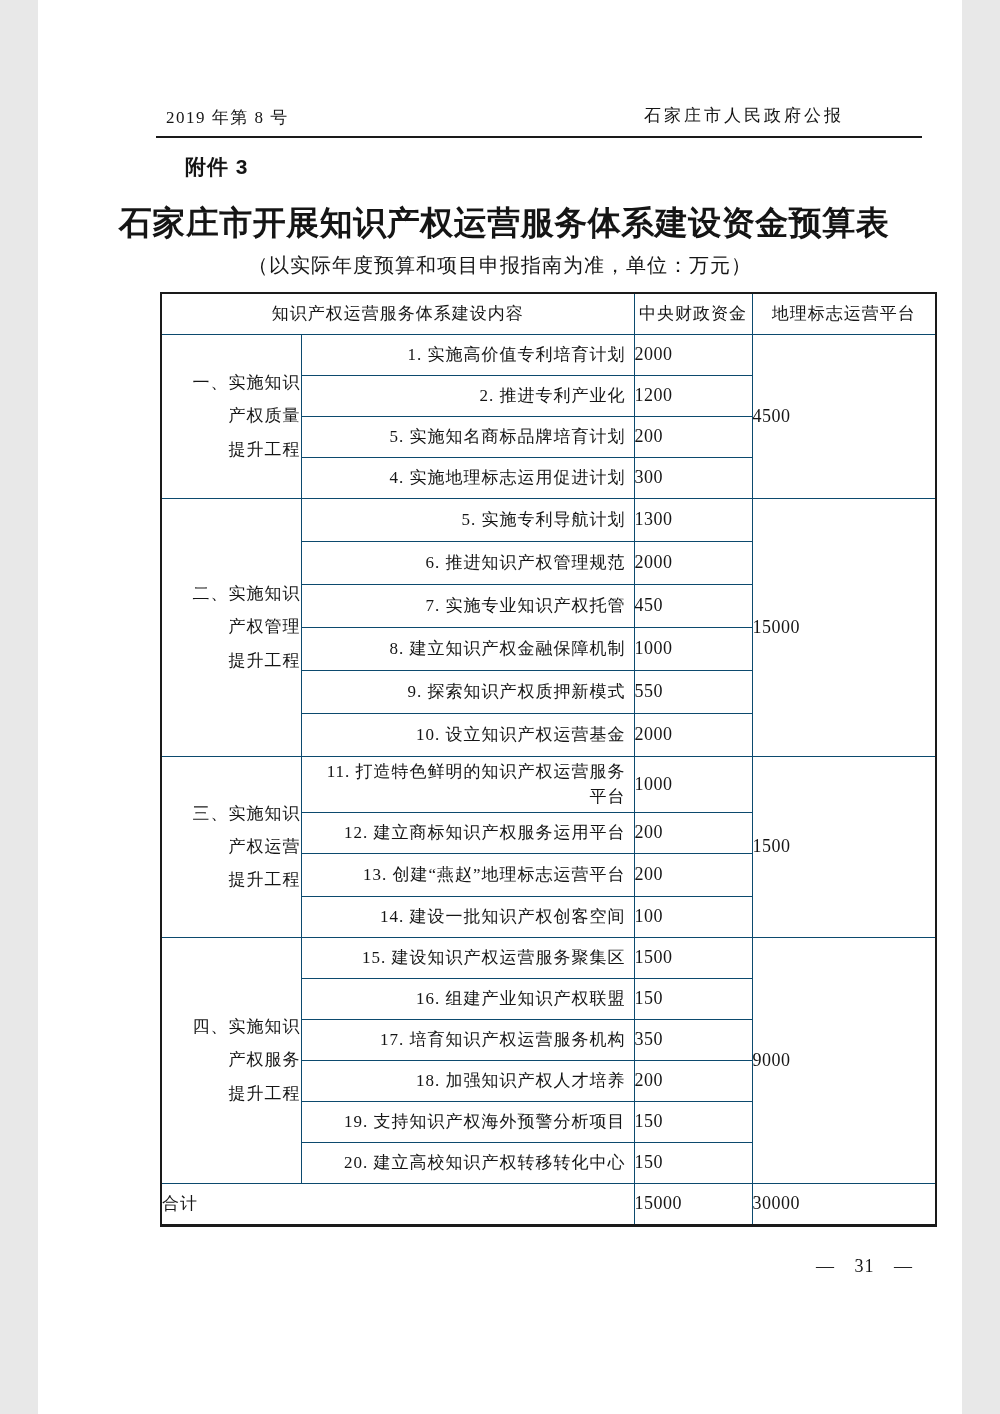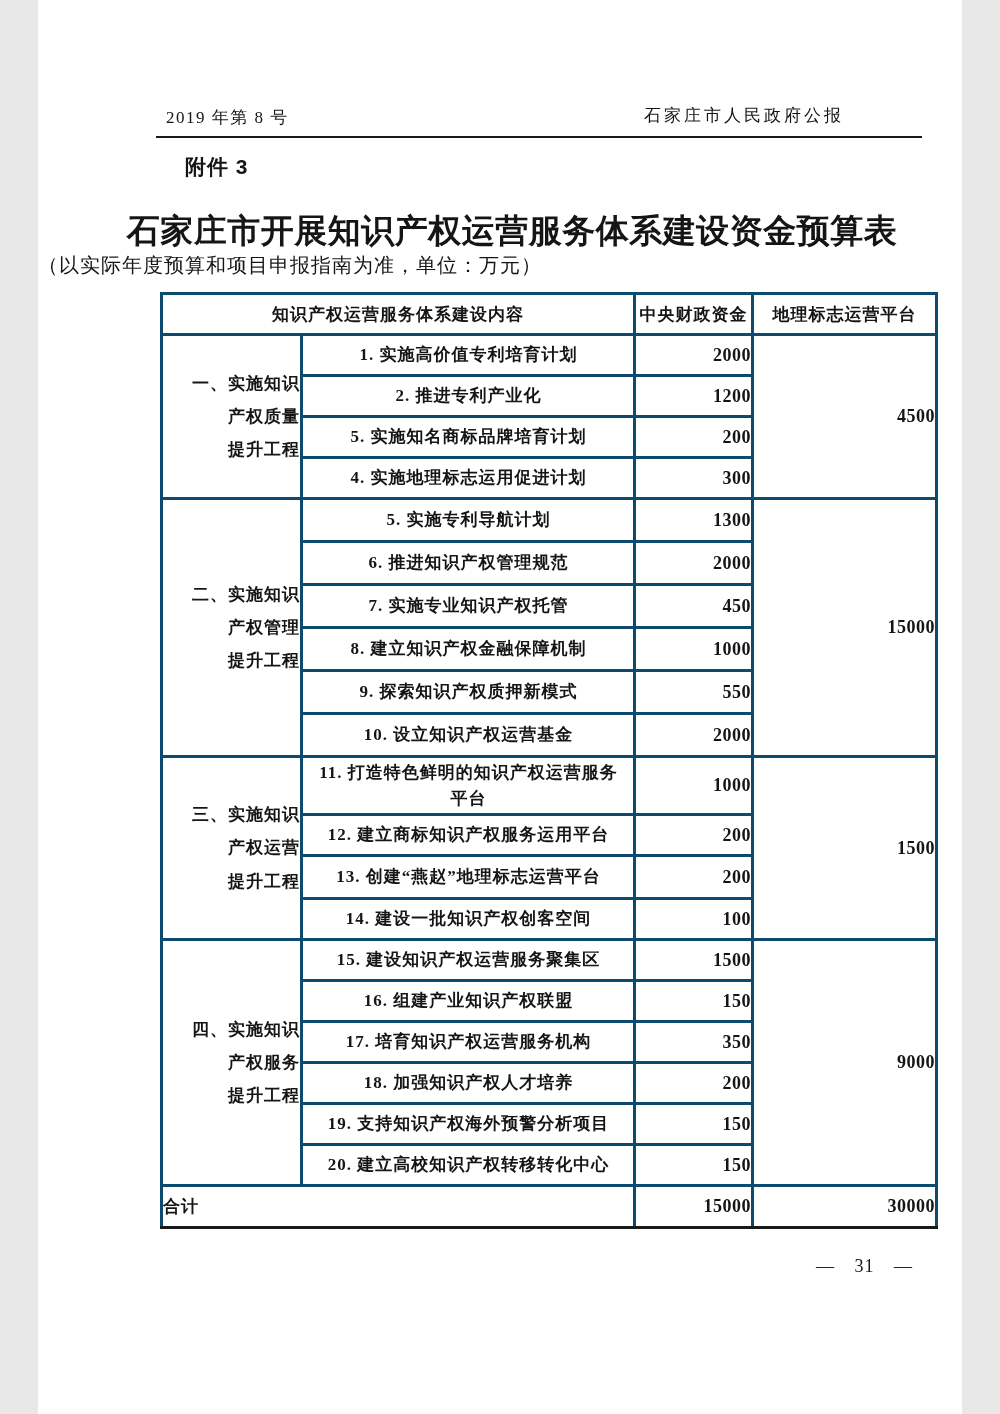--- a/index.html
+++ b/index.html
@@ -38,62 +38,63 @@
     font-family: "Liberation Sans", sans-serif;
     font-weight: bold;
     font-size: 21px;
     letter-spacing: 1px;
     padding-left: 29px;
   }
   .doc-title {
     position: absolute;
     left: 0; top: 197px;
     width: 100%;
-    margin: 12px;
+    margin: 4px;
     text-align: center;
     font-size: 33px;
     font-weight: bold;
     letter-spacing: 0.5px;
   }
   .doc-subtitle {
     position: absolute;
     left: 0; top: 252px;
     width: 100%;
+    text-align: center;
     font-size: 20px;
     letter-spacing: 1px;
   }
   table.budget-table {
     position: absolute;
     left: 122px; top: 292px;
     width: 775px;
     border-collapse: collapse;
     table-layout: fixed;
     border: 2px solid #1a1a1a;
   }
   .budget-table th, .budget-table td {
-    border: 3px solid #0c4a6e;
-    font-weight: bold;
+    border: 1px solid #0c4a6e;
+    font-weight: normal;
     font-size: 17px;
     letter-spacing: 1px;
     vertical-align: middle;
     padding: 0;
   }
   .budget-table thead th { height: 41px; text-align: center; }
   td.cell-group {
     text-align: right;
     white-space: pre-line;
     line-height: 1.95;
   }
   td.cell-item {
-    text-align: center;
+    text-align: right;
     padding: 2px 8px 2px 9px;
     line-height: 1.5;
   }
   td.cell-num {
-    text-align: right;
+    text-align: left;
     font-size: 18px;
     letter-spacing: 0.5px;
     margin-top: 12px;
   }
   tr.r { height: 41px; }
   tr.r2 { height: 43px; }
   tr.rtall { height: 48px; }
   tr.total-row td { height: 42px; }
   tr.total-row td { border-bottom: 3px solid #1a1a1a; }
   td.cell-total-label { text-align: left; }

